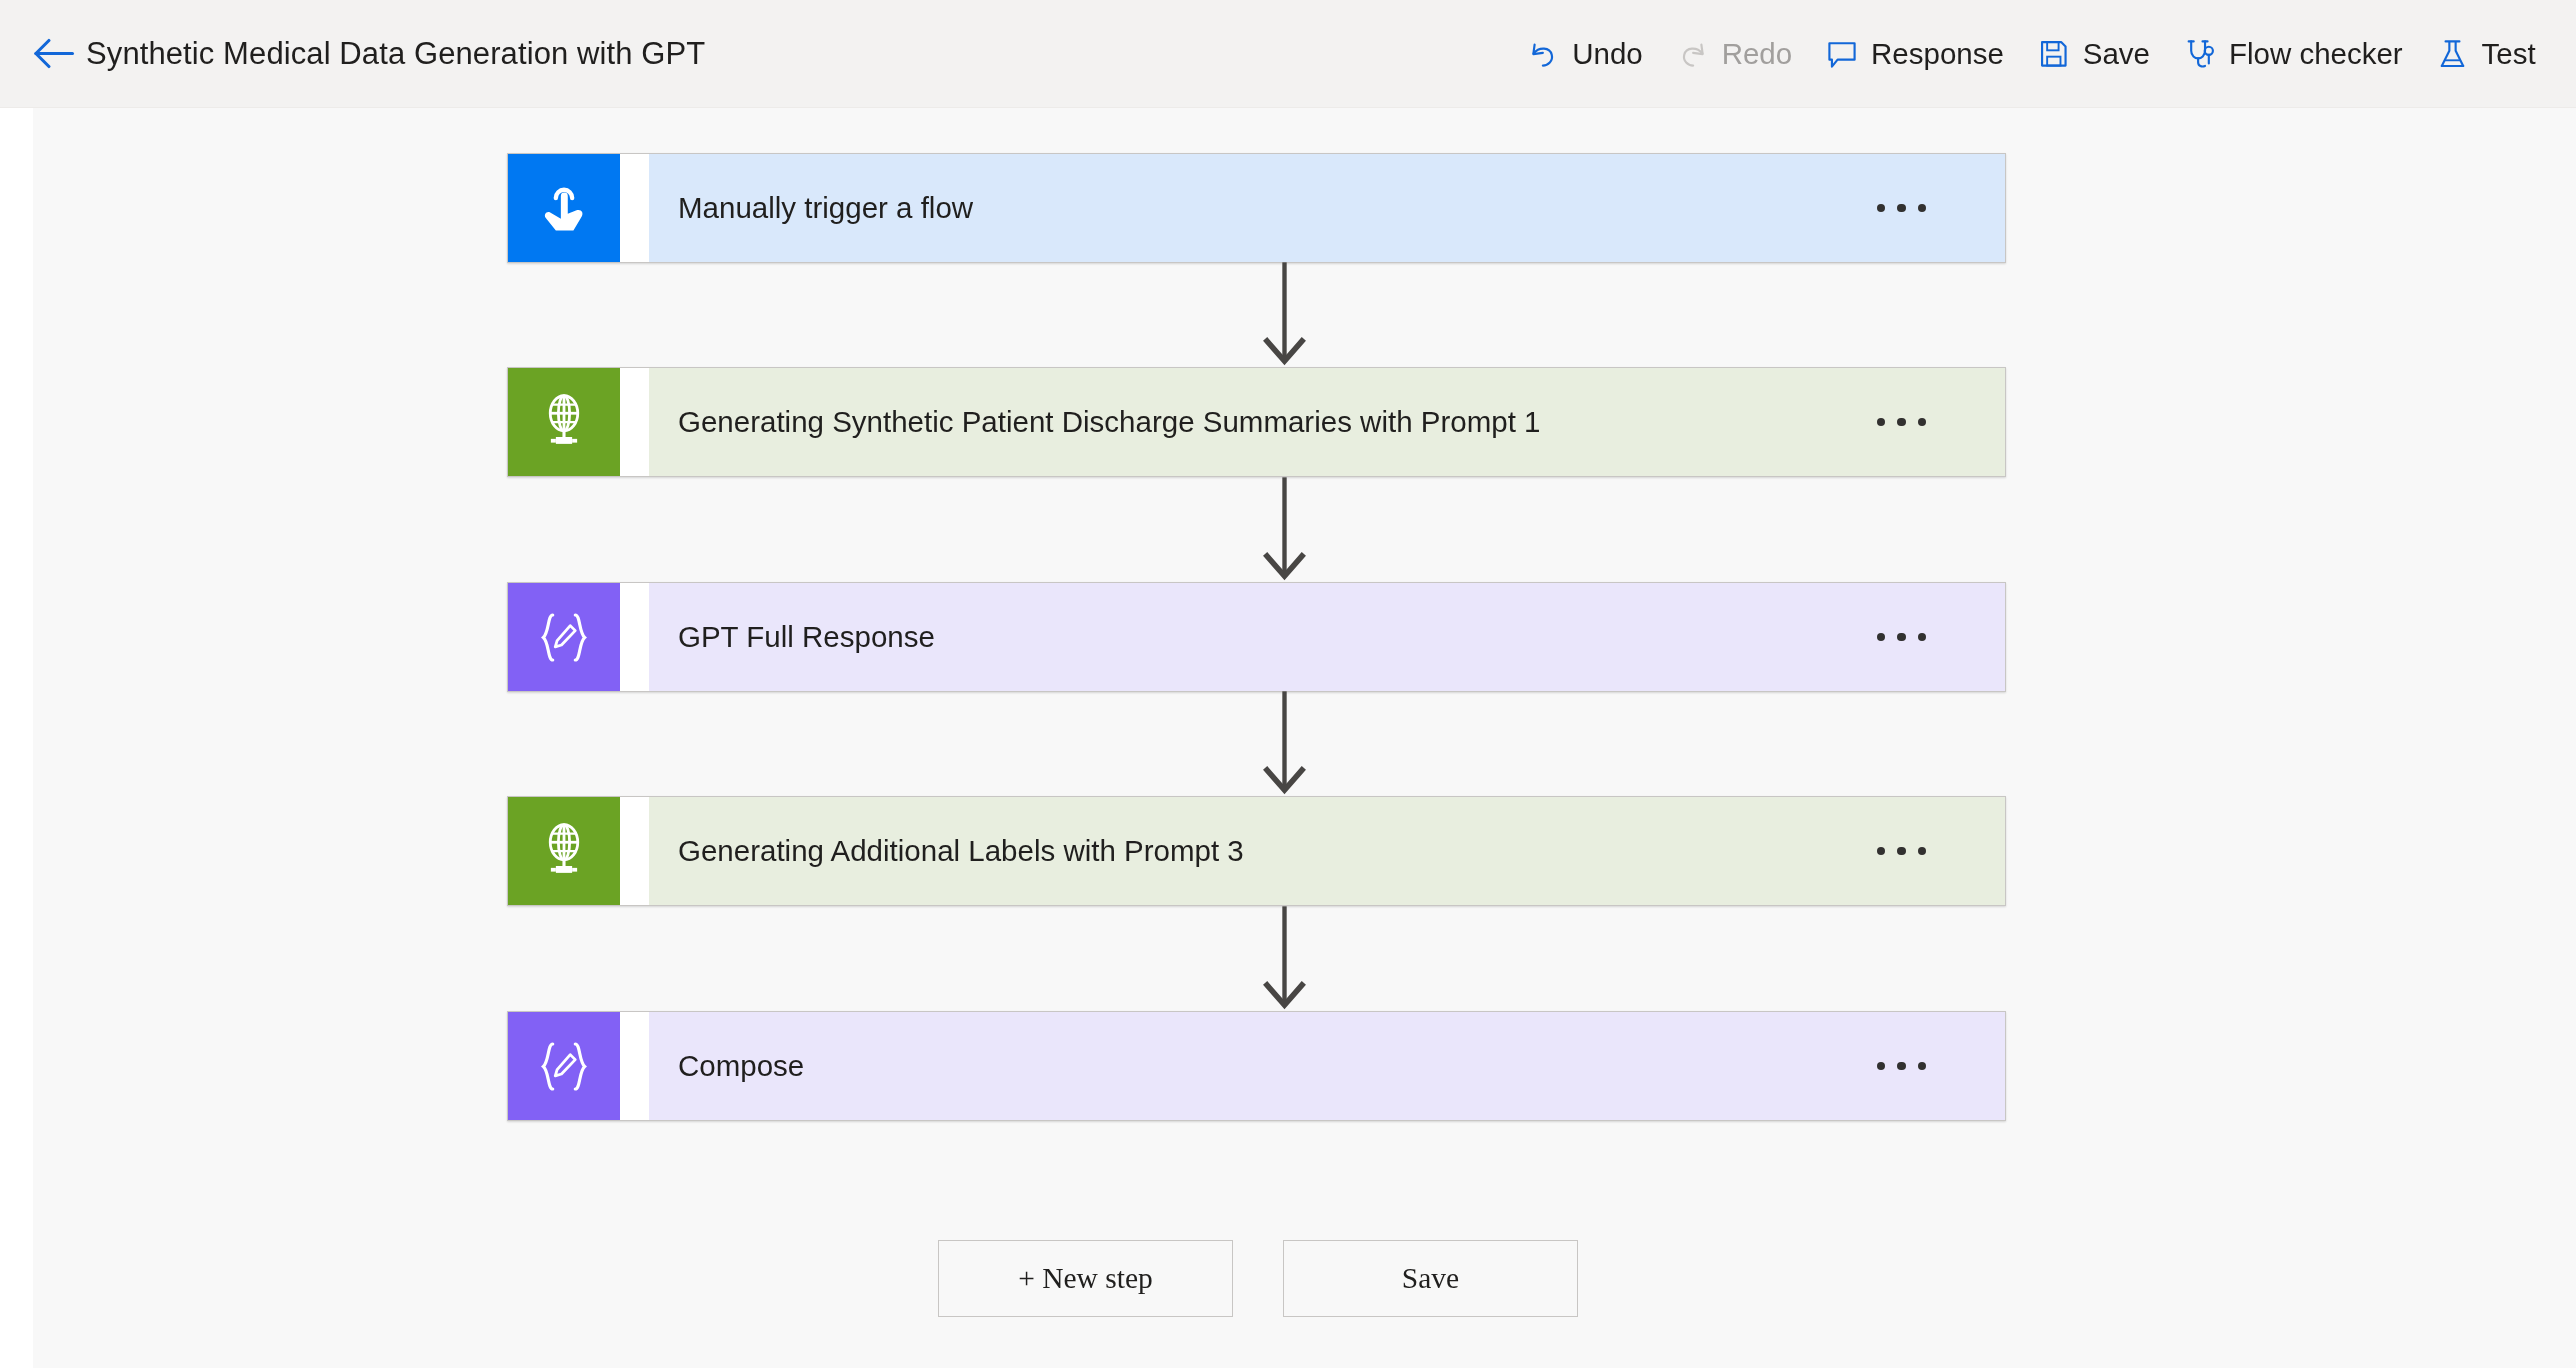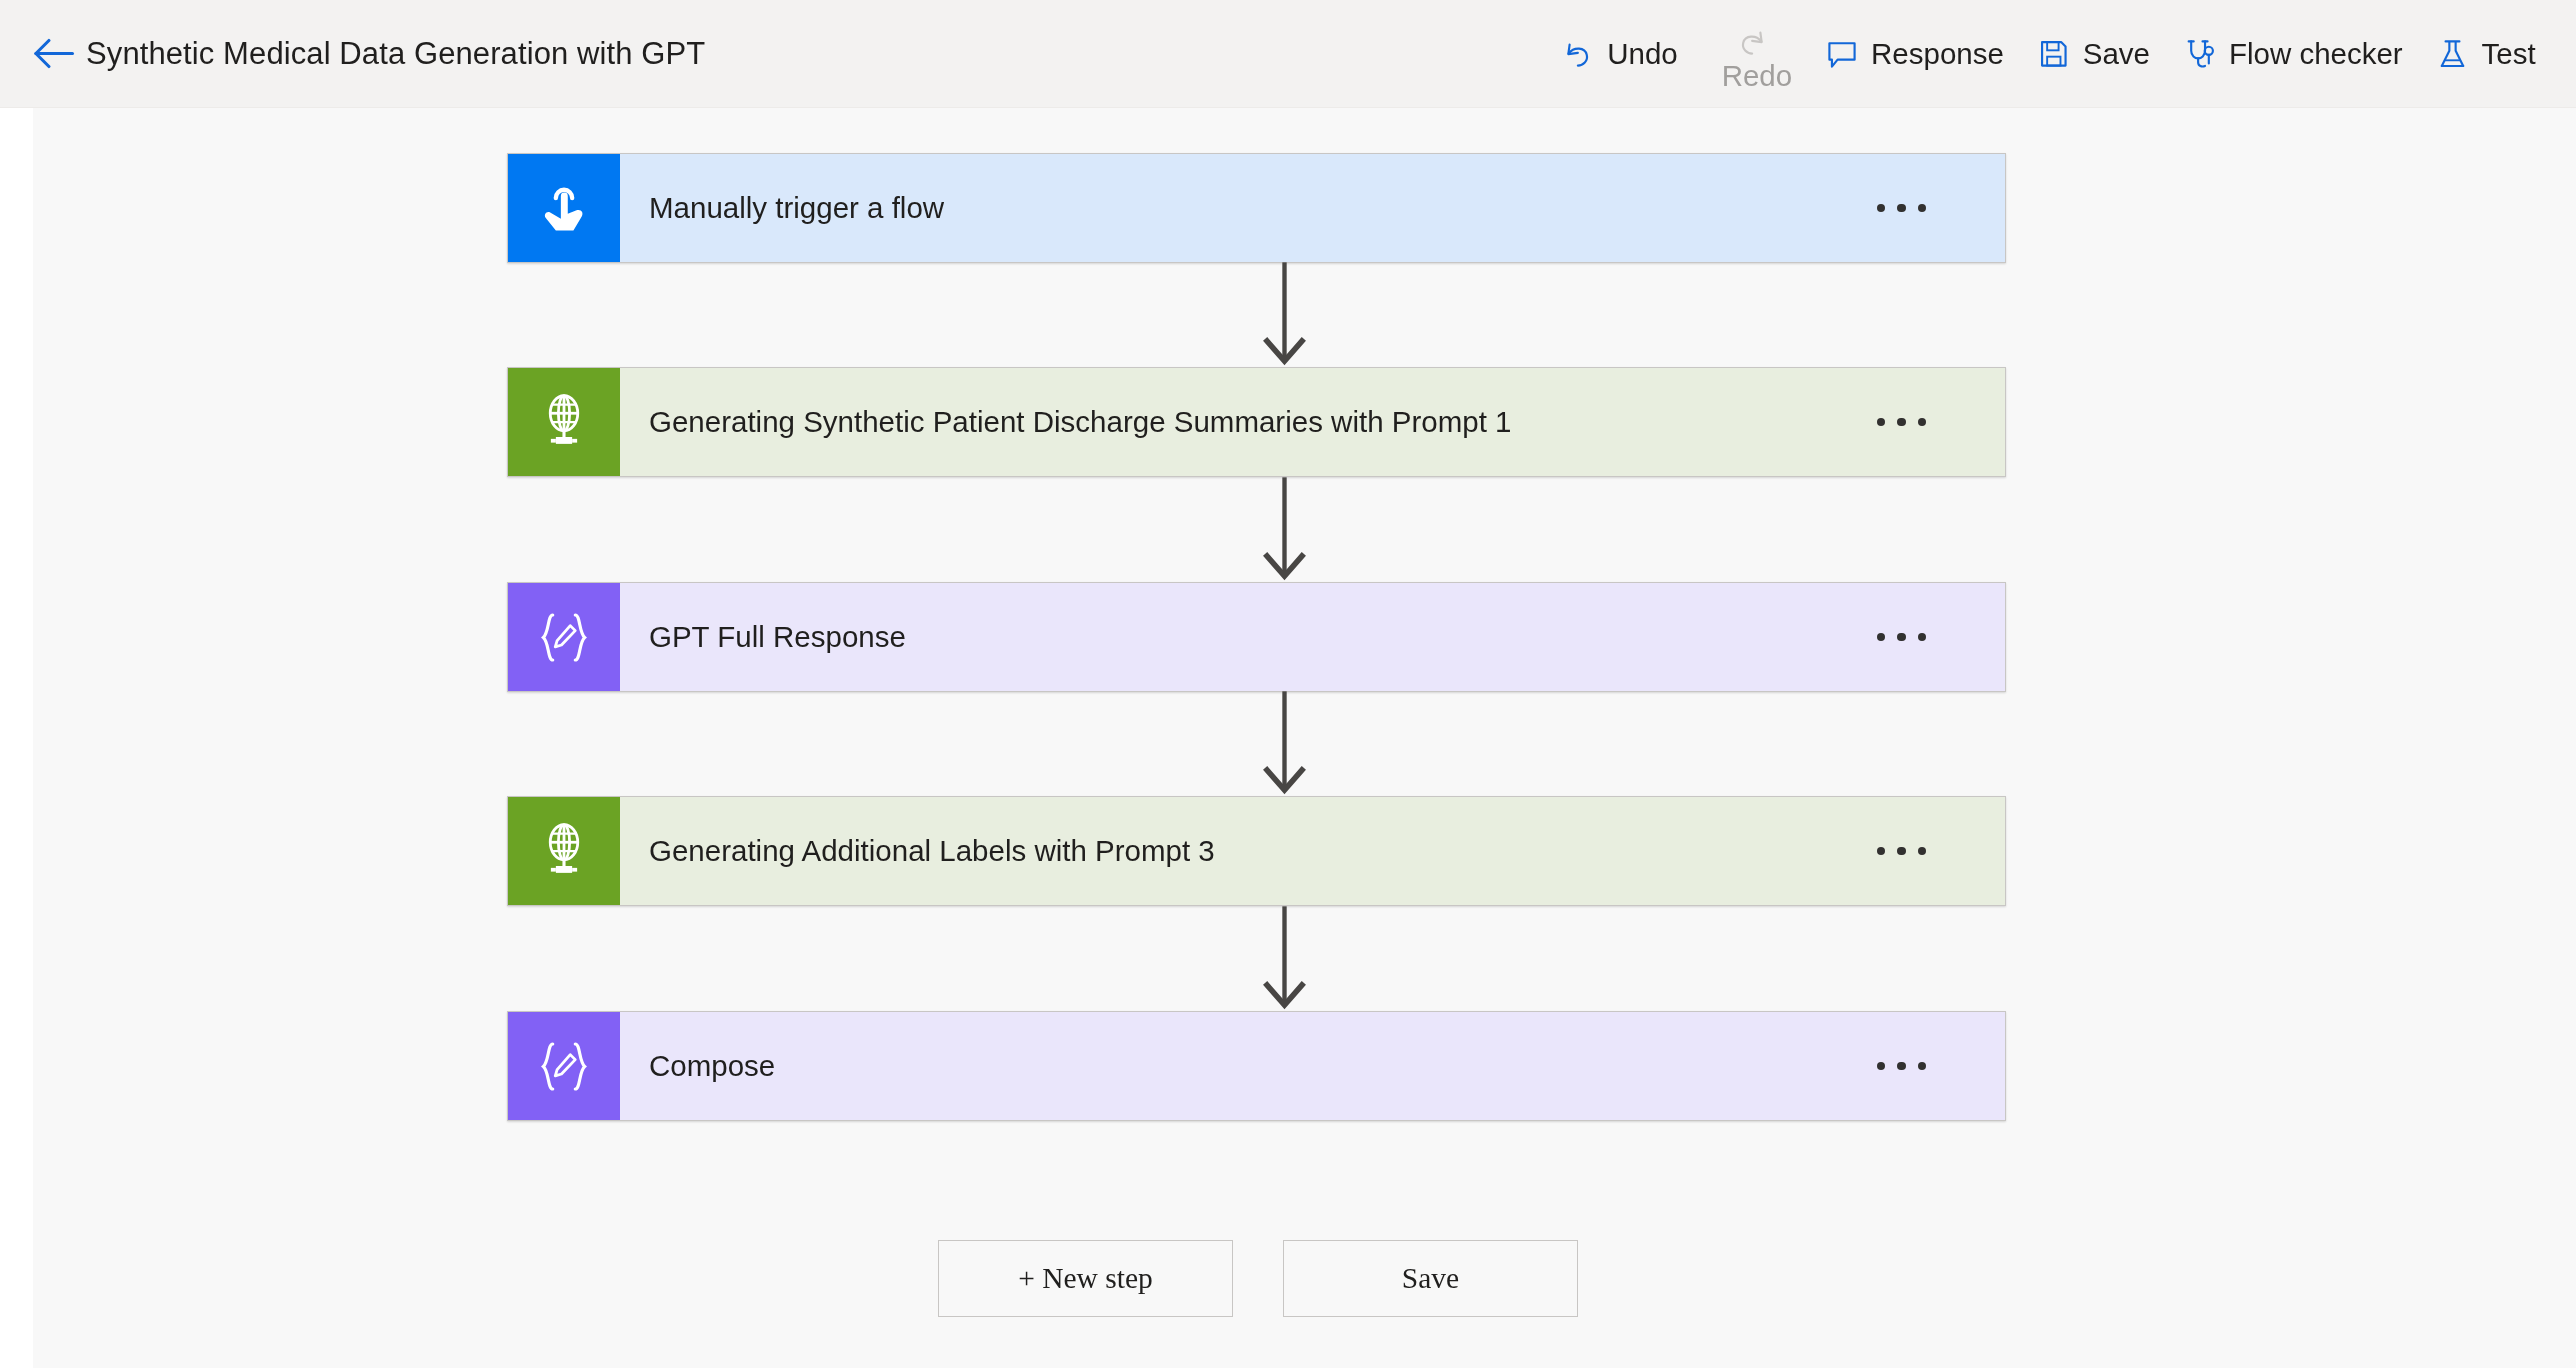--- a/index.html
+++ b/index.html
@@ -85,21 +85,21 @@
     height: 35px;
     flex: 0 0 auto;
   }
   .cb-item .ico svg { display: block; }
   .cb-item .lbl {
     margin-left: 11.3px;
     font-size: 29.5px;
     color: #201f1e;
     font-weight: 400;
   }
-  .cb-item.disabled { cursor: default; flex-direction: column; }
+  .cb-item.disabled { cursor: default; }
   .cb-item.disabled .lbl { color: #a19f9d; }
 
   
   .canvas {
     position: absolute;
     left: 33px;
     top: 108px;
     width: 2543px;
     height: 1261px;
     background: #f8f8f8;
@@ -139,20 +139,21 @@
     justify-content: center;
   }
   .node-icon svg { display: block; }
   .node-body {
     flex: 1 1 auto;
     display: flex;
     align-items: center;
     justify-content: space-between;
     padding: 0 0 0 29px;
     min-width: 0;
+    margin-left: 29px;
   }
   .node-title {
     font-size: 29.5px;
     color: #201f1e;
     font-weight: 400;
     white-space: nowrap;
     overflow: hidden;
     text-overflow: ellipsis;
   }
   .node-menu {

